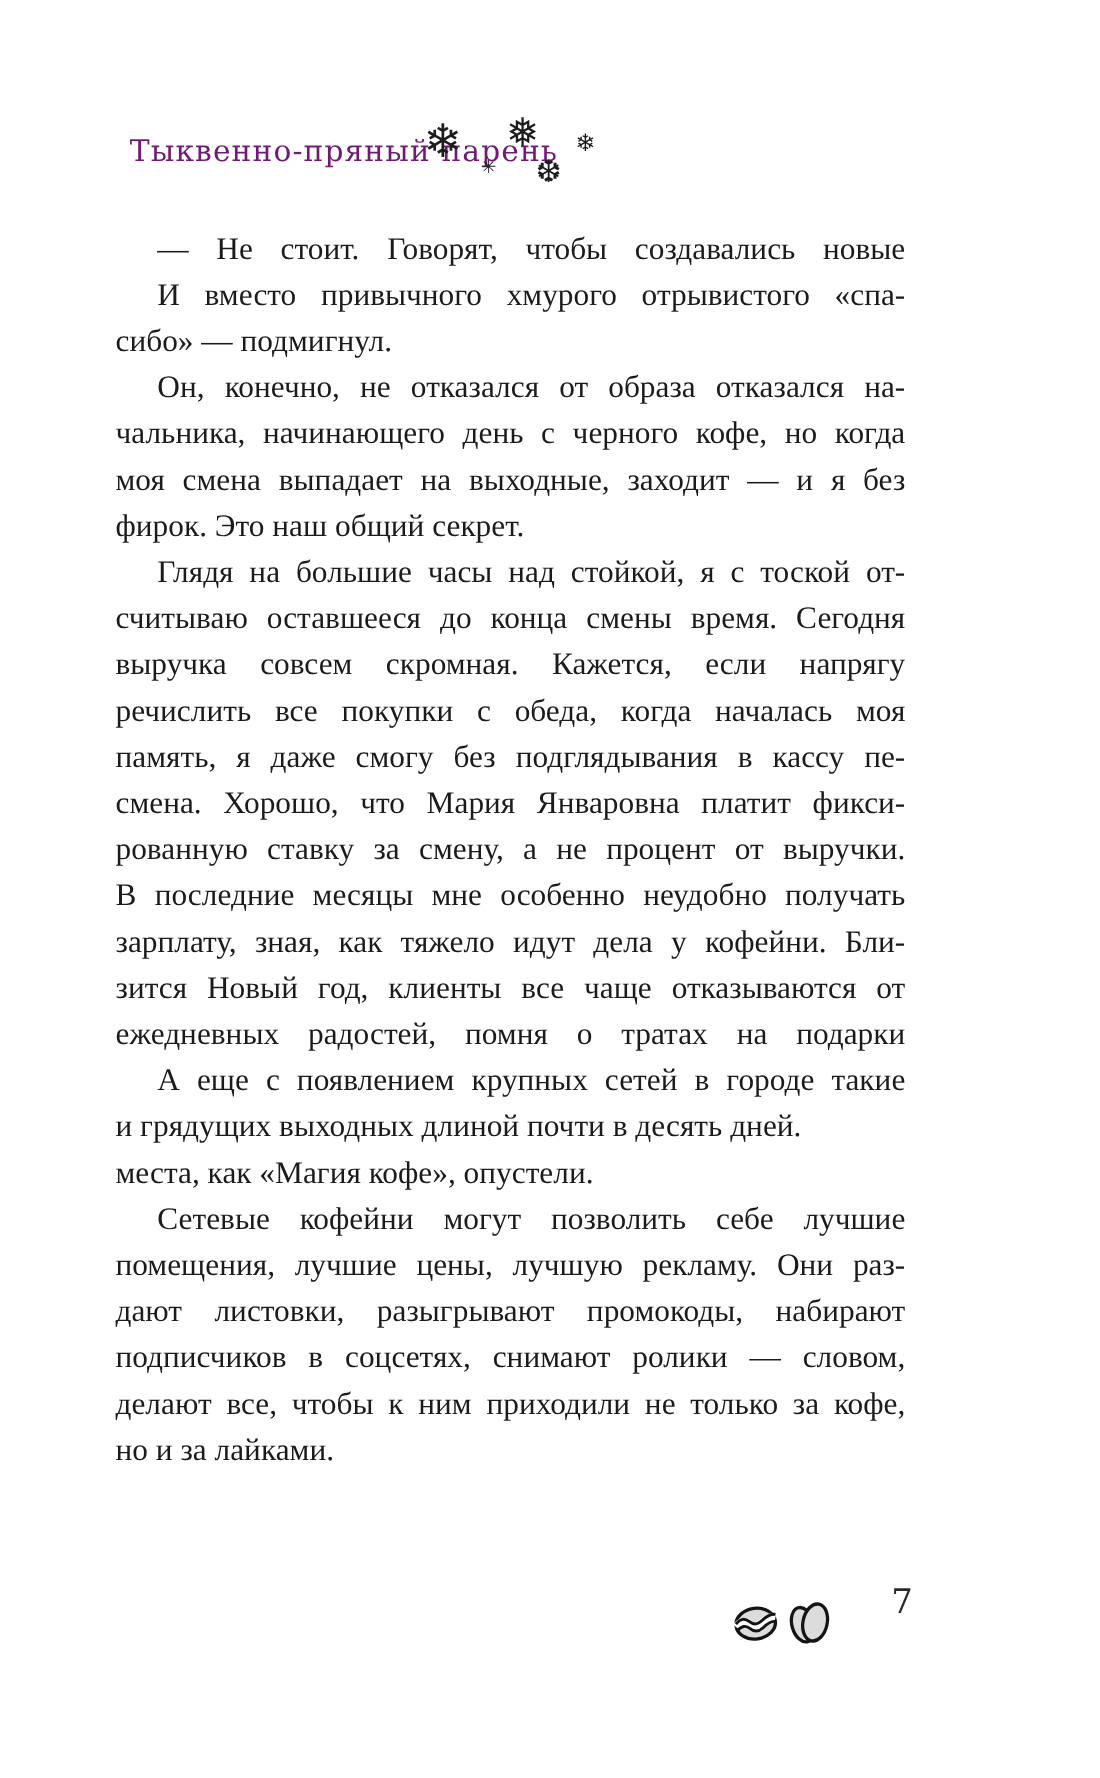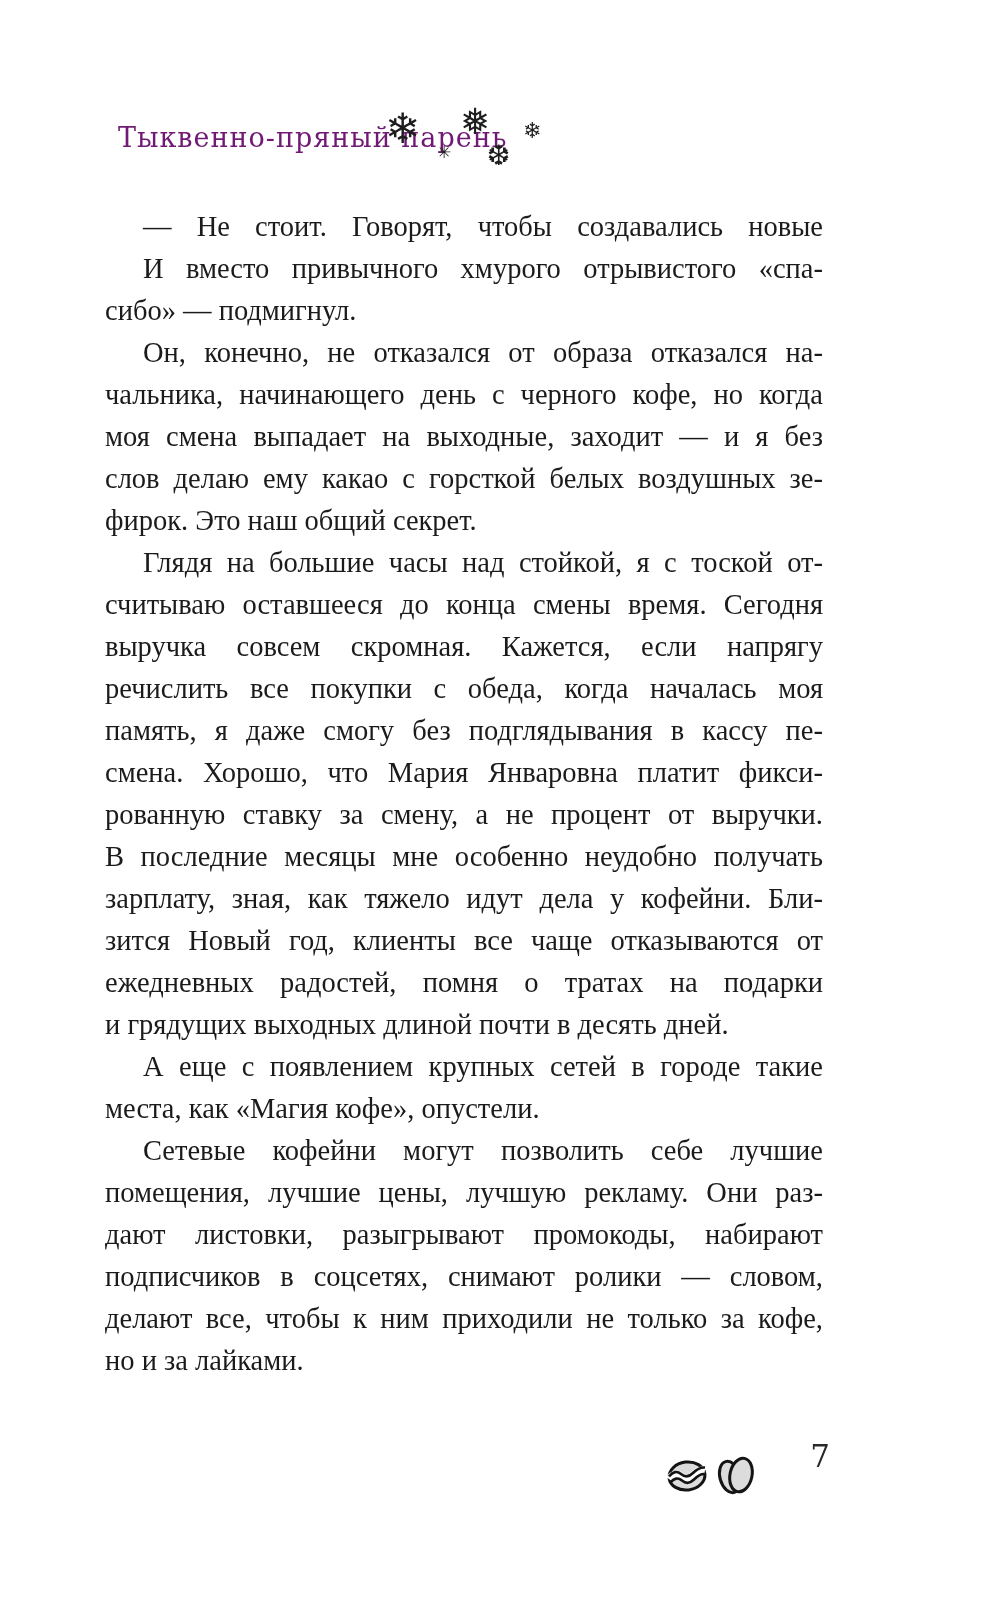--- a/index.html
+++ b/index.html
@@ -108,35 +108,34 @@
     <span class="sf sf5">❆</span>
   </div>
 
   <main class="body-text">
       <div class="line para-start">— Не стоит. Говорят, чтобы создавались новые</div>
       <div class="line para-start">И вместо привычного хмурого отрывистого «спа-</div>
       <div class="line para-end">сибо» — подмигнул.</div>
       <div class="line para-start">Он, конечно, не отказался от образа отказался на-</div>
       <div class="line">чальника, начинающего день с черного кофе, но когда</div>
       <div class="line">моя смена выпадает на выходные, заходит — и я без</div>
-      <div class="line">слов делаю ему какао с горсткой белых воздушных зе-</div>
       <div class="line para-end">фирок. Это наш общий секрет.</div>
       <div class="line para-start">Глядя на большие часы над стойкой, я с тоской от-</div>
       <div class="line">считываю оставшееся до конца смены время. Сегодня</div>
       <div class="line">выручка совсем скромная. Кажется, если напрягу</div>
       <div class="line">речислить все покупки с обеда, когда началась моя</div>
       <div class="line">память, я даже смогу без подглядывания в кассу пе-</div>
       <div class="line">смена. Хорошо, что Мария Январовна платит фикси-</div>
       <div class="line">рованную ставку за смену, а не процент от выручки.</div>
       <div class="line">В последние месяцы мне особенно неудобно получать</div>
       <div class="line">зарплату, зная, как тяжело идут дела у кофейни. Бли-</div>
       <div class="line">зится Новый год, клиенты все чаще отказываются от</div>
       <div class="line">ежедневных радостей, помня о тратах на подарки</div>
+      <div class="line para-start">А еще с появлением крупных сетей в городе такие</div>
       <div class="line para-end">и грядущих выходных длиной почти в десять дней.</div>
-      <div class="line para-start">А еще с появлением крупных сетей в городе такие</div>
       <div class="line para-end">места, как «Магия кофе», опустели.</div>
       <div class="line para-start">Сетевые кофейни могут позволить себе лучшие</div>
       <div class="line">помещения, лучшие цены, лучшую рекламу. Они раз-</div>
       <div class="line">дают листовки, разыгрывают промокоды, набирают</div>
       <div class="line">подписчиков в соцсетях, снимают ролики — словом,</div>
       <div class="line">делают все, чтобы к ним приходили не только за кофе,</div>
       <div class="line para-end">но и за лайками.</div>
     </main>
 
   <div class="footer">

